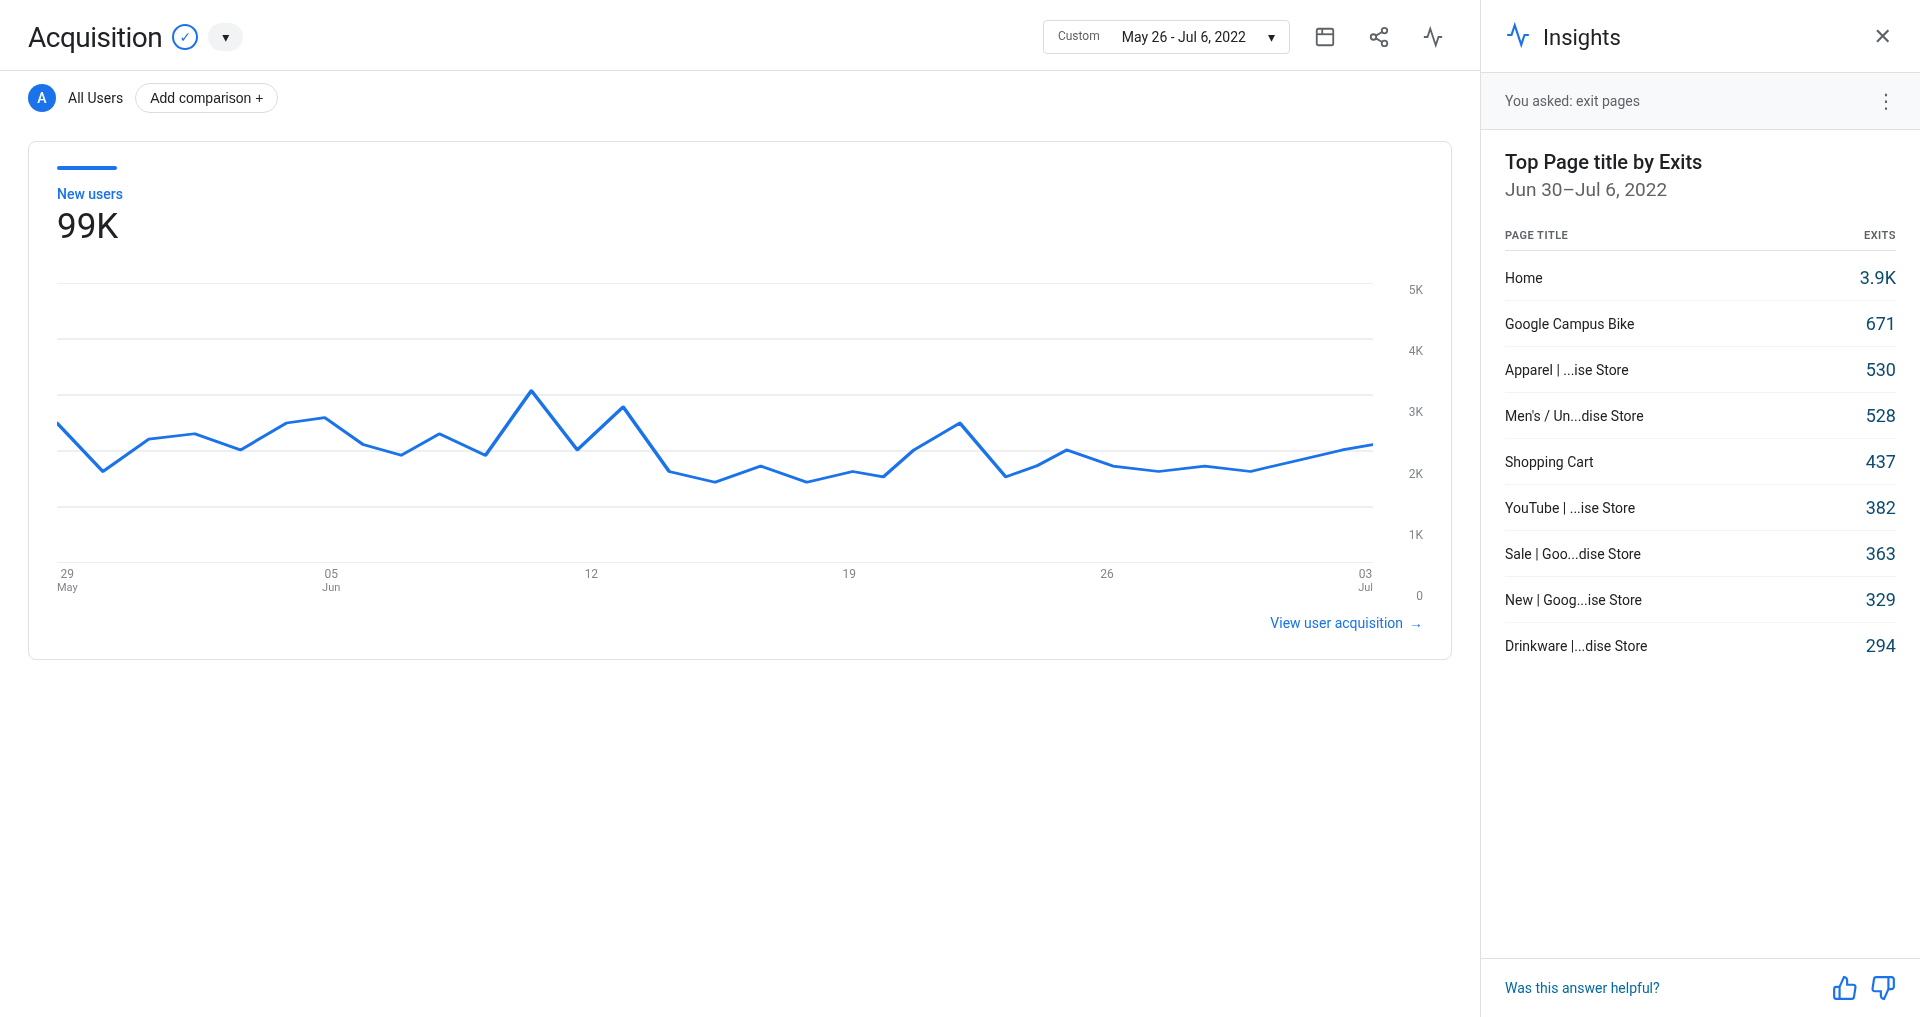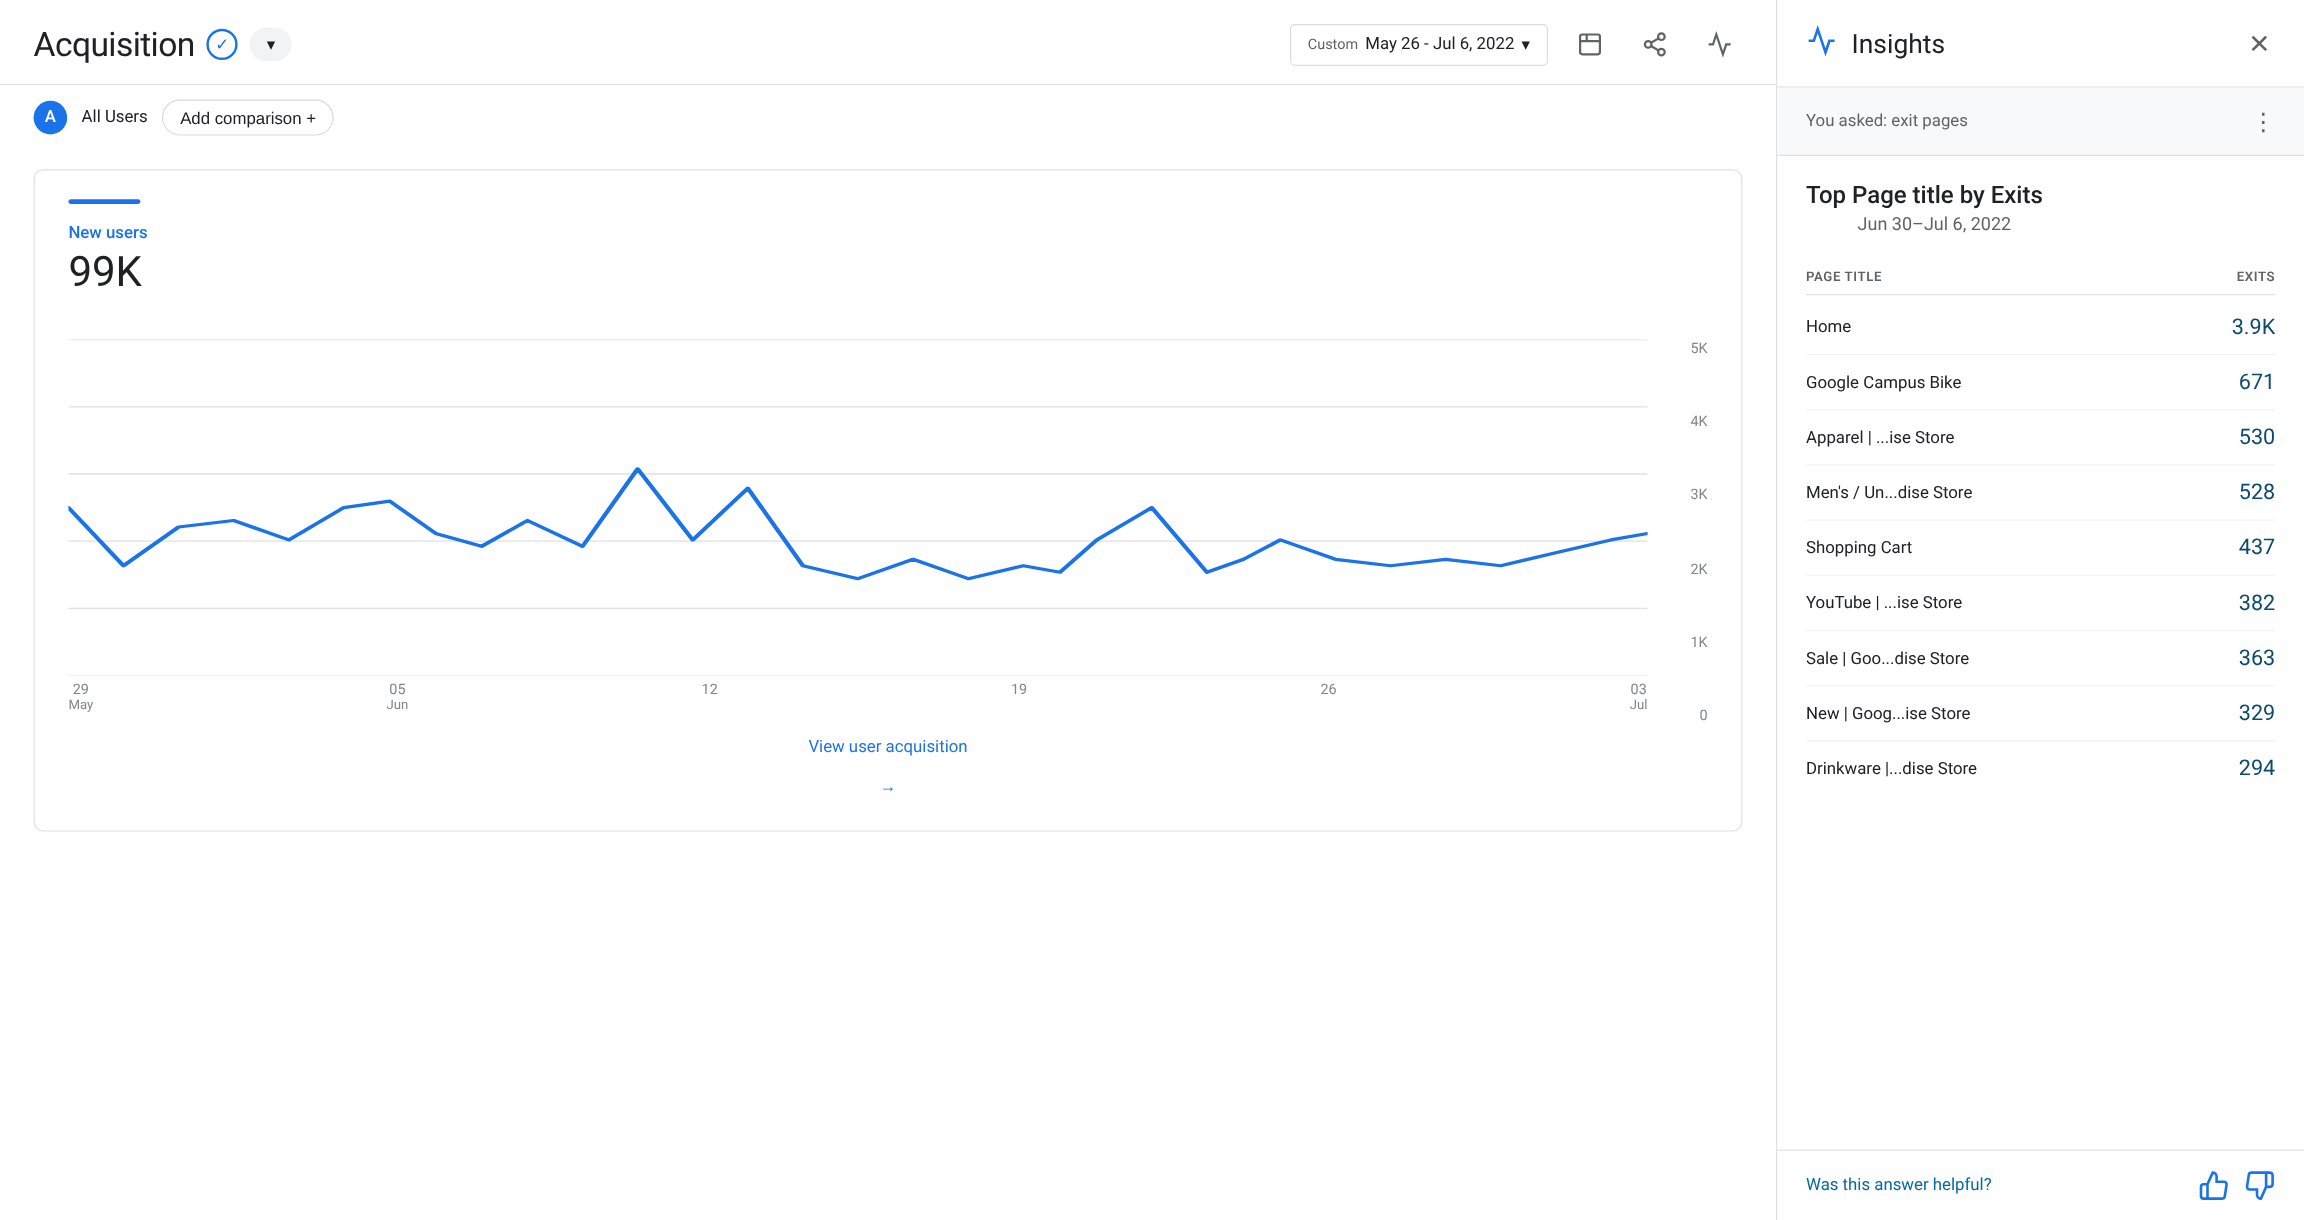--- a/index.html
+++ b/index.html
@@ -70,22 +70,21 @@
     }
 
     .top-right {
       display: flex;
       align-items: center;
       gap: 16px;
     }
 
     .date-picker {
       display: flex;
-      align-items: center;
-      gap: 6px;
+      gap: 22px;
       font-size: 14px;
       color: #202124;
       cursor: pointer;
       border: 1px solid #dadce0;
       border-radius: 4px;
       padding: 8px 14px;
       background: #fff;
     }
 
     .date-custom {
@@ -239,22 +238,21 @@
 
     .view-link {
       text-align: right;
       padding: 12px 0 4px;
       font-size: 14px;
       color: #1a73e8;
       cursor: pointer;
       display: flex;
       align-items: center;
       justify-content: flex-end;
-      gap: 16px;
-      flex-direction: column;
+      gap: 6px;
     }
 
     
     .right-panel {
       width: 440px;
       min-width: 440px;
       background: #fff;
       border-left: 1px solid #e0e0e0;
       display: flex;
       flex-direction: column;
@@ -328,24 +326,23 @@
     }
 
     .insight-card-title {
       font-size: 20px;
       font-weight: 500;
       color: #202124;
       margin-bottom: 4px;
     }
 
     .insight-date-range {
-      font-size: 15px;
+      font-size: 19px;
       color: #5f6368;
       margin-bottom: 20px;
-      margin-left: 43px;
     }
 
     .table-header {
       display: flex;
       justify-content: space-between;
       padding: 8px 0;
       border-bottom: 1px solid #e0e0e0;
       margin-bottom: 4px;
     }
 

